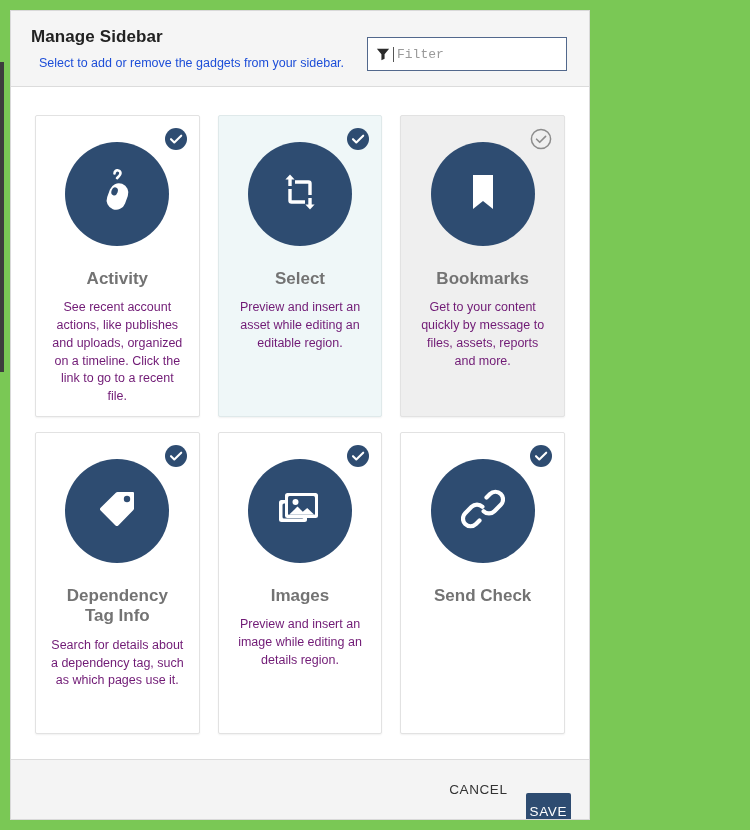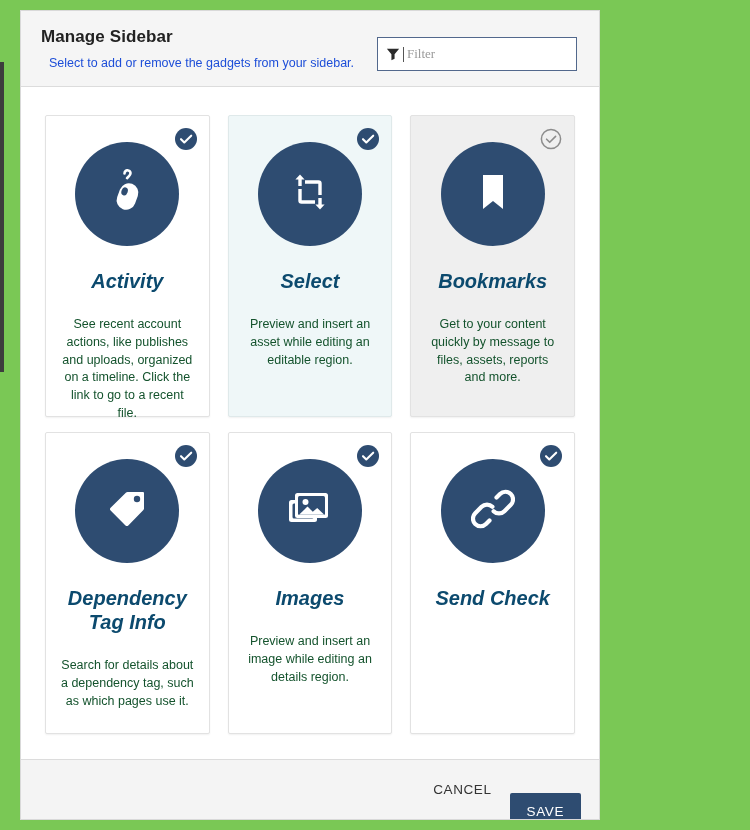--- a/index.html
+++ b/index.html
@@ -21,21 +21,21 @@
   #left-page-sliver {
     position: absolute;
     left: 0; top: 62px;
     width: 4px; height: 310px;
     background: #3d3d3d;
   }
 
   
   #dialog {
     position: absolute;
-    left: 20px; top: 10px;
+    left: 10px; top: 10px;
     width: 580px; height: 810px;
     background: #ffffff;
     border: 1px solid #d9d9d9;
     display: flex;
     flex-direction: column;
     overflow: hidden;
     justify-content: flex-end;
   }
 
   
@@ -74,21 +74,21 @@
     padding: 0 6px 0 8px;
   }
   #filter-icon { flex: 0 0 auto; display: flex; align-items: center; }
   #filter-caret {
     width: 1px; height: 15px;
     background: #555; margin: 0 1px 0 3px;
     flex: 0 0 auto;
   }
   #filter-input {
     border: 0; outline: 0; background: transparent;
-    font-family: Liberation Serif, serif;
+    font-family: Liberation Mono, monospace;
     font-size: 13px; color: #333;
     width: 100%; height: 100%;
     padding: 0 2px;
   }
   #filter-input::placeholder { color: #9a9a9a; }
 
   
   #dialog-body {
     flex: 1 1 auto;
     background: #ffffff;
@@ -129,31 +129,30 @@
     border-radius: 50%;
     background: #2e4c71;
     display: flex;
     align-items: center;
     justify-content: center;
     margin-top: 8px;
     flex: 0 0 auto;
   }
   .gadget-title {
     margin-top: 23px;
-    font-size: 20px;
+    font-size: 17px;
     font-weight: bold;
-    color: #0c4a6e;
+    color: #737373;
     text-align: center;
     line-height: 1.2;
-    font-style: italic;
   }
   .gadget-desc {
-    margin-top: 23px;
+    margin-top: 10px;
     font-size: 12.5px;
-    color: #14532d;
+    color: #701a75;
     text-align: center;
     line-height: 1.42;
     max-width: 190px;
   }
 
   
   #dialog-footer {
     flex: 0 0 auto;
     height: 60px;
     background: #f4f4f4;
@@ -174,21 +173,21 @@
     padding: 10px 12px;
     cursor: pointer;
   }
   #save-button {
     background: #2e4c71;
     border: 0;
     color: #ffffff;
     font-family: "Liberation Sans", sans-serif;
     font-size: 13.5px;
     letter-spacing: 0.6px;
-    padding: 11px 17px;
+    padding: 11px 4px;
     border-radius: 2px;
     cursor: pointer;
     margin-top: 44px;
   }
 </style>
 </head>
 <body>
 
 <div id="page-backdrop">
 

